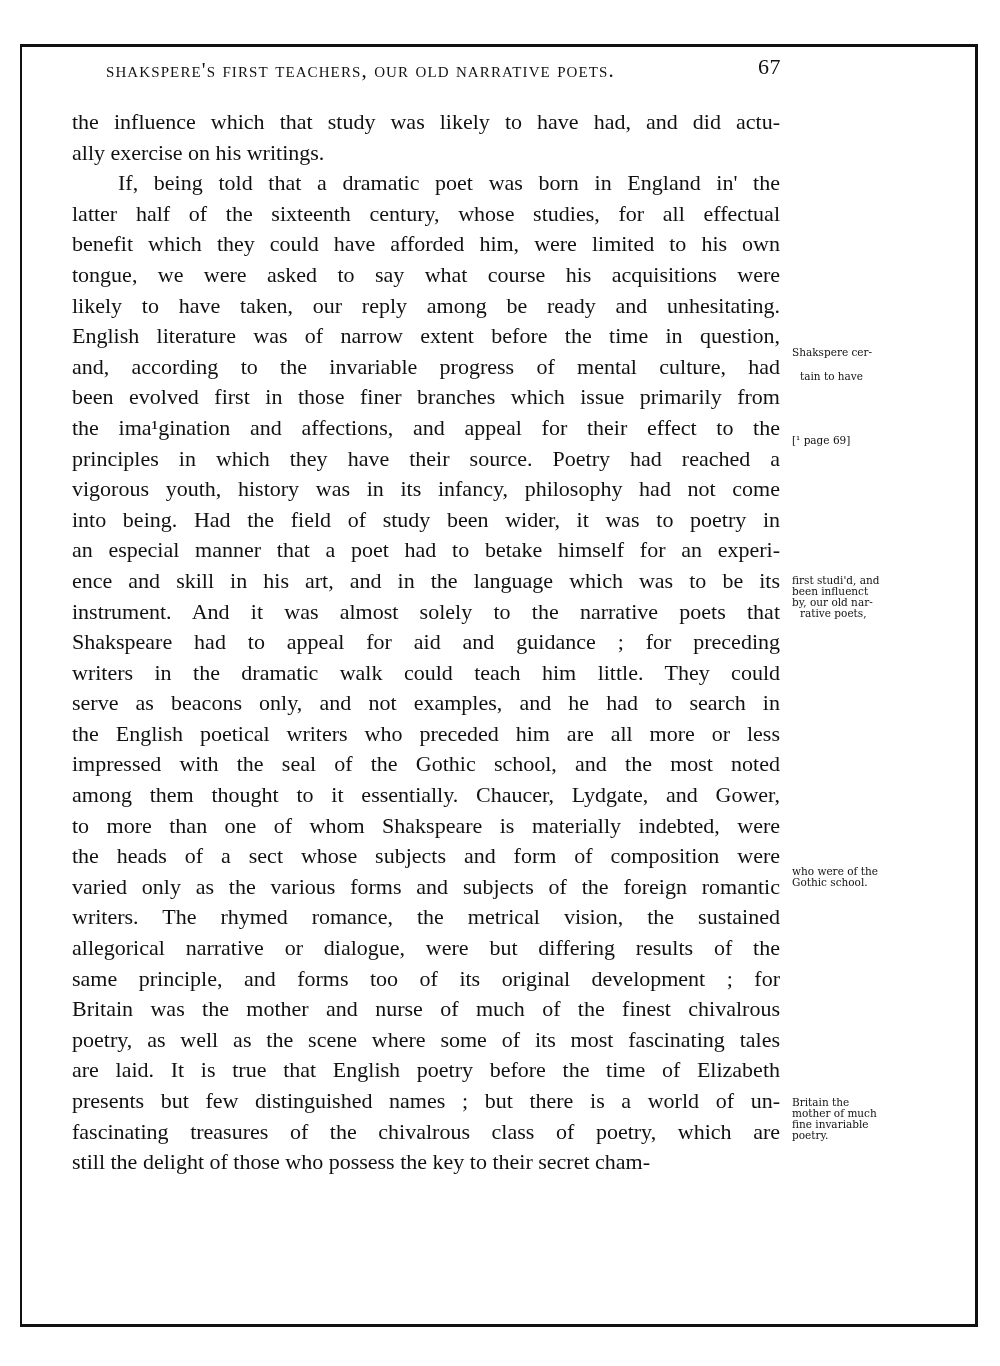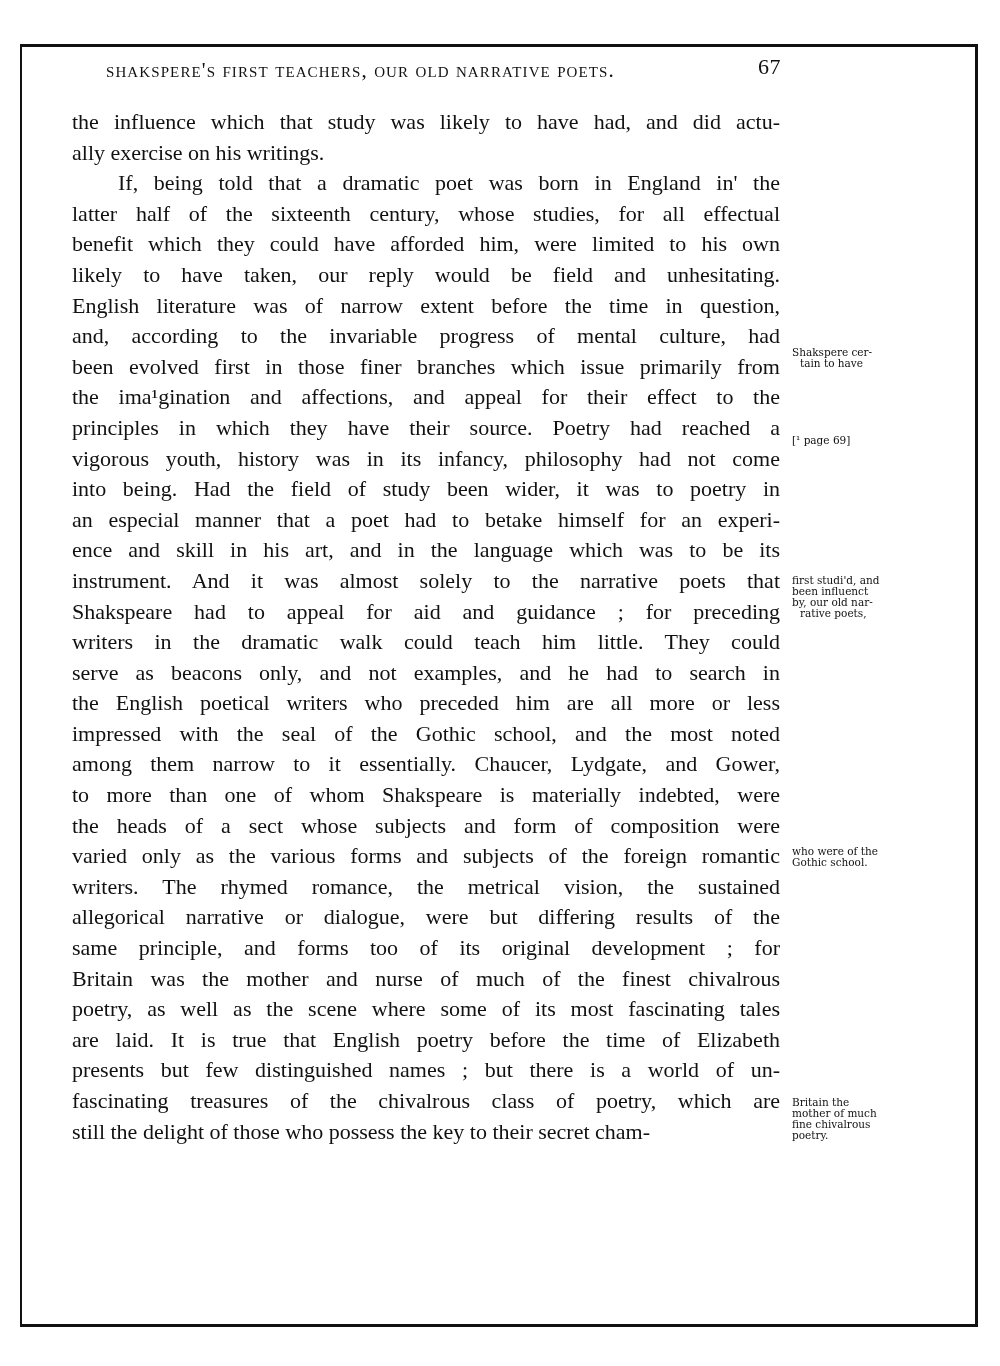--- a/index.html
+++ b/index.html
@@ -29,70 +29,71 @@
   <span class="title">SHAKSPERE'S FIRST TEACHERS, OUR OLD NARRATIVE POETS.</span>
   <span class="pageno">67</span>
 </div>
 
 <div class="body">
   <div class="line">the influence which that study was likely to have had, and did actu-</div>
   <div class="line last">ally exercise on his writings.</div>
   <div class="line indent">If, being told that a dramatic poet was born in England in' the</div>
   <div class="line">latter half of the sixteenth century, whose studies, for all effectual</div>
   <div class="line">benefit which they could have afforded him, were limited to his own</div>
-  <div class="line">likely to have taken, our reply would be field and unhesitating.</div>
+  <div class="line">tongue, we were asked to say what course his acquisitions were</div>
+  <div class="line">likely to have taken, our reply among be ready and unhesitating.</div>
   <div class="line">English literature was of narrow extent before the time in question,</div>
   <div class="line">and, according to the invariable progress of mental culture, had</div>
   <div class="line">been evolved first in those finer branches which issue primarily from</div>
   <div class="line">the ima¹gination and affections, and appeal for their effect to the</div>
   <div class="line">principles in which they have their source. Poetry had reached a</div>
   <div class="line">vigorous youth, history was in its infancy, philosophy had not come</div>
   <div class="line">into being. Had the field of study been wider, it was to poetry in</div>
   <div class="line">an especial manner that a poet had to betake himself for an experi-</div>
   <div class="line">ence and skill in his art, and in the language which was to be its</div>
   <div class="line">instrument. And it was almost solely to the narrative poets that</div>
   <div class="line">Shakspeare had to appeal for aid and guidance ; for preceding</div>
   <div class="line">writers in the dramatic walk could teach him little. They could</div>
   <div class="line">serve as beacons only, and not examples, and he had to search in</div>
   <div class="line">the English poetical writers who preceded him are all more or less</div>
   <div class="line">impressed with the seal of the Gothic school, and the most noted</div>
-  <div class="line">among them narrow to it essentially. Chaucer, Lydgate, and Gower,</div>
+  <div class="line">among them thought to it essentially. Chaucer, Lydgate, and Gower,</div>
   <div class="line">to more than one of whom Shakspeare is materially indebted, were</div>
   <div class="line">the heads of a sect whose subjects and form of composition were</div>
   <div class="line">varied only as the various forms and subjects of the foreign romantic</div>
   <div class="line">writers. The rhymed romance, the metrical vision, the sustained</div>
   <div class="line">allegorical narrative or dialogue, were but differing results of the</div>
   <div class="line">same principle, and forms too of its original development ; for</div>
   <div class="line">Britain was the mother and nurse of much of the finest chivalrous</div>
   <div class="line">poetry, as well as the scene where some of its most fascinating tales</div>
   <div class="line">are laid. It is true that English poetry before the time of Elizabeth</div>
   <div class="line">presents but few distinguished names ; but there is a world of un-</div>
   <div class="line">fascinating treasures of the chivalrous class of poetry, which are</div>
   <div class="line last">still the delight of those who possess the key to their secret cham-</div>
 </div>
 
 <div class="note" style="top:347px;">
   <div>Shakspere cer-</div>
-  <div style="padding-left:8px;">tain to have</div>
+  <div style="padding-left:8px;margin-top:13px;">tain to have</div>
 </div>
 
 <div class="note" style="top:435px; font-weight:normal;">
   <div>[¹ page 69]</div>
 </div>
 
 <div class="note" style="top:575px;">
   <div>first studi'd, and</div>
   <div>been influenct</div>
   <div>by, our old nar-</div>
   <div style="padding-left:8px;">rative poets,</div>
 </div>
 
-<div class="note" style="top:846px;">
+<div class="note" style="top:866px;">
   <div>who were of the</div>
   <div>Gothic school.</div>
 </div>
 
 <div class="note" style="top:1097px;">
   <div>Britain the</div>
   <div>mother of much</div>
-  <div>fine chivalrous</div>
+  <div>fine invariable</div>
   <div>poetry.</div>
 </div>
 
 </body></html>

